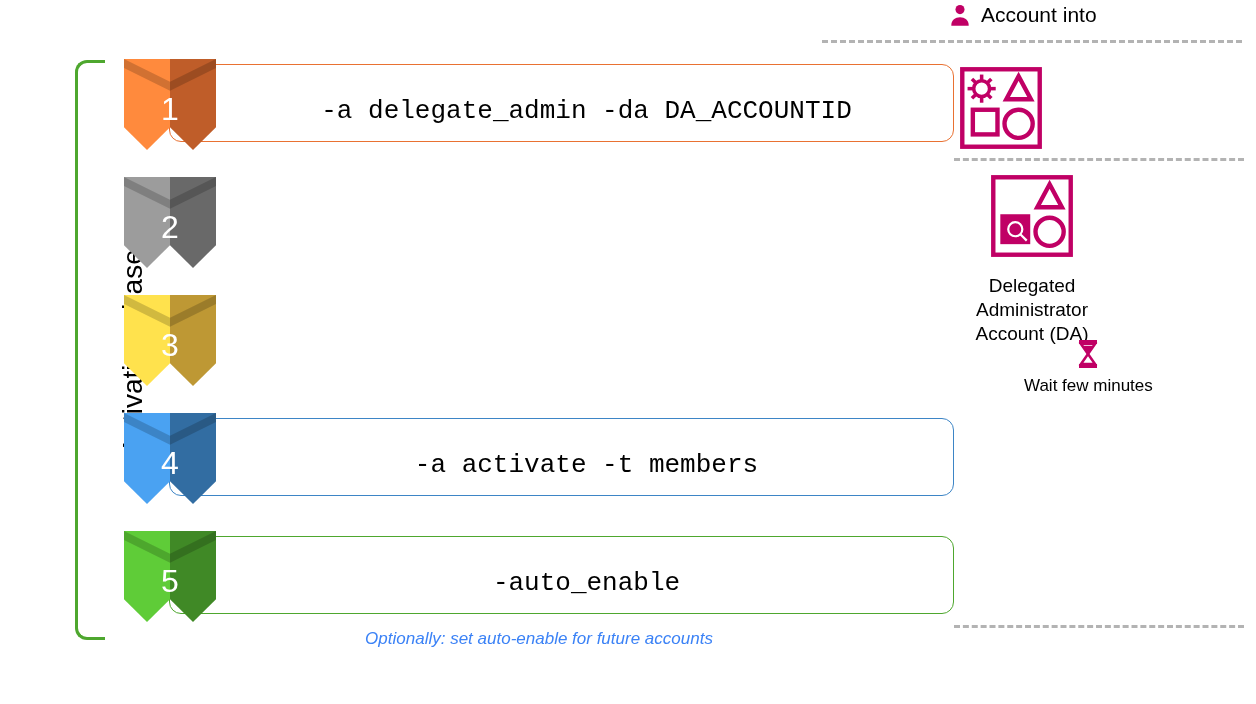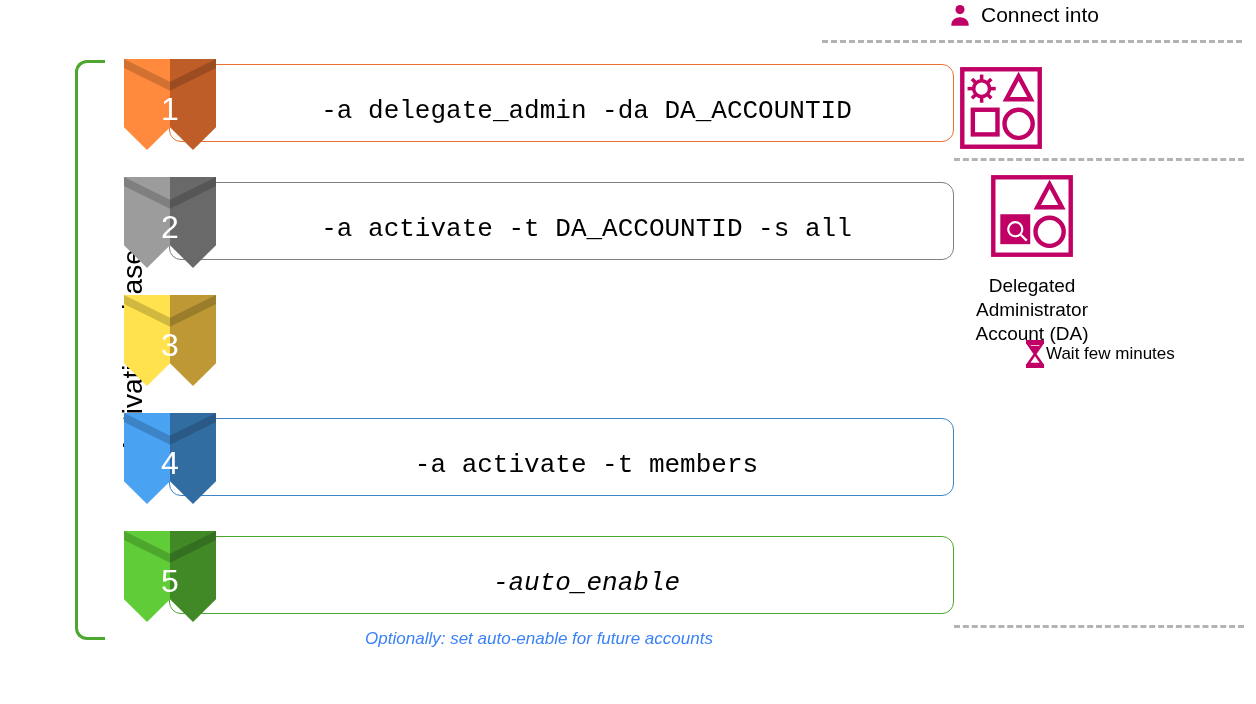--- a/index.html
+++ b/index.html
@@ -128,20 +128,22 @@
   line-height: 1.25;
   max-width: 150px;
 }
 .acct-icon { width: 88px; height: 88px; }
 .wait {
   position: absolute;
   top: 340px;
   left: 62px;
   display: flex;
   align-items: center;
+  gap: 8px;
+  flex-direction: column;
 }
 .wait-label { font-size: 17px; }
 </style>
 </head>
 <body>
 
 <div class="vertical-label">Activation phase</div>
 <div class="bracket"></div>
 
 <div class="steps">
@@ -161,23 +163,20 @@
     </div>
     <div class="step">
       <div class="chevron">
         <svg viewBox="0 0 100 110" preserveAspectRatio="none">
           <polygon points="0,0 50,0 50,75 25,100 0,75" fill="#9c9c9c"></polygon>
           <polygon points="50,0 100,0 100,75 75,100 50,75" fill="#696969"></polygon>
           <polygon points="0,0 50,25 100,0 100,10 50,35 0,10" fill="rgba(0,0,0,0.18)"></polygon>
         </svg>
         <div class="chevron-num">2</div>
       </div>
-      <div class="cmd-box" style="border-color: rgb(128, 128, 128);">
-        <span class="cmd-text">-a activate -t DA_ACCOUNTID -s all</span>
-      </div>
     </div>
     <div class="step">
       <div class="chevron">
         <svg viewBox="0 0 100 110" preserveAspectRatio="none">
           <polygon points="0,0 50,0 50,75 25,100 0,75" fill="#ffe24d"></polygon>
           <polygon points="50,0 100,0 100,75 75,100 50,75" fill="#be9834"></polygon>
           <polygon points="0,0 50,25 100,0 100,10 50,35 0,10" fill="rgba(0,0,0,0.18)"></polygon>
         </svg>
         <div class="chevron-num">3</div>
       </div>
@@ -197,35 +196,35 @@
     </div>
     <div class="step">
       <div class="chevron">
         <svg viewBox="0 0 100 110" preserveAspectRatio="none">
           <polygon points="0,0 50,0 50,75 25,100 0,75" fill="#5fcc38"></polygon>
           <polygon points="50,0 100,0 100,75 75,100 50,75" fill="#408926"></polygon>
           <polygon points="0,0 50,25 100,0 100,10 50,35 0,10" fill="rgba(0,0,0,0.18)"></polygon>
         </svg>
         <div class="chevron-num">5</div>
       </div>
-      <div class="cmd-box" style="border-color: rgb(78, 167, 46); font-style: italic;">
+      <div class="cmd-box" style="border-color: rgb(78, 167, 46);">
         <span class="cmd-text">-auto_enable</span>
       </div>
       <div class="note">Optionally: set auto-enable for future accounts</div>
     </div>
   </div>
 
 <div class="right-col">
 
   <div class="connect">
     <svg width="26" height="26" viewBox="0 0 24 24">
       <circle cx="12" cy="7" r="4.2" fill="#c00065"></circle>
       <path d="M4 21c0-4.2 3.6-7 8-7s8 2.8 8 7v1H4v-1z" fill="#c00065"></path>
     </svg>
-    <span class="connect-label">Connect into</span>
+    <span class="connect-label">Account into</span>
   </div>
 
   <div class="dash dash1"></div>
   <div class="dash dash2"></div>
   <div class="dash dash3"></div>
 
   <div class="acct-block acct1">
     <svg class="acct-icon" viewBox="0 0 100 100">
       <rect x="6" y="6" width="88" height="88" fill="none" stroke="#c00065" stroke-width="5"></rect>
       <g transform="translate(28,28)">

